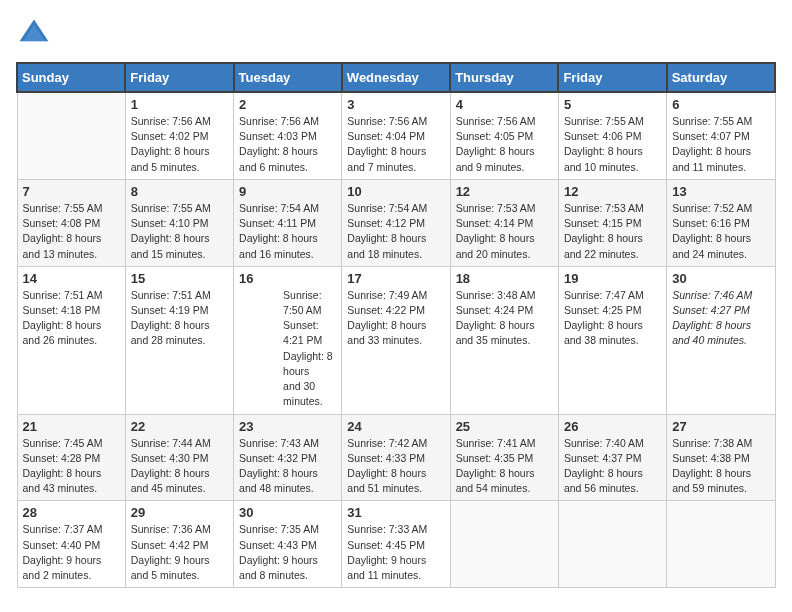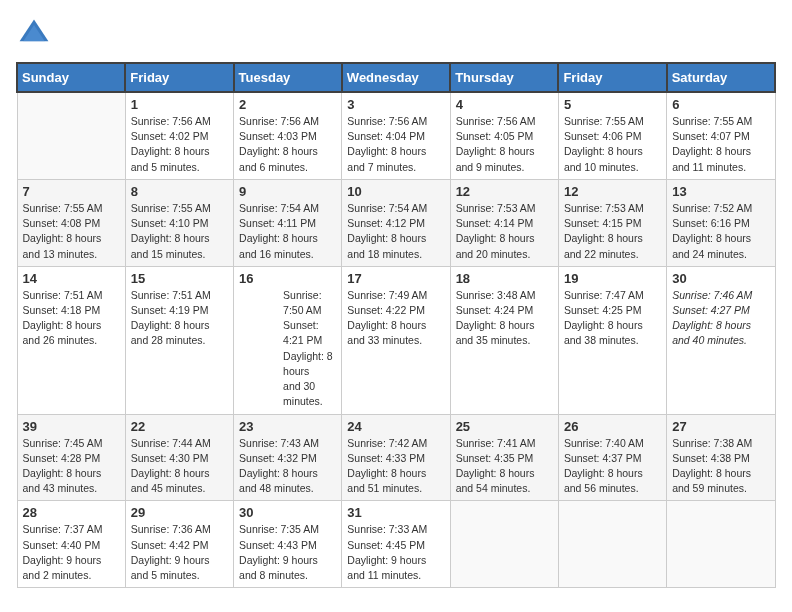--- a/index.html
+++ b/index.html
@@ -270,21 +270,21 @@
         <td>
           <span class="day-number">30</span>
           <div class="day-info" style="white-space: pre-line; font-style: italic;">Sunrise: 7:46 AM
 Sunset: 4:27 PM
 Daylight: 8 hours
 and 40 minutes.</div>
         </td>
       </tr>
       <tr>
         <td>
-          <span class="day-number">39</span>
+          <span class="day-number">21</span>
           <div class="day-info" style="white-space: pre-line;">Sunrise: 7:45 AM
 Sunset: 4:28 PM
 Daylight: 8 hours
 and 43 minutes.</div>
         </td>
         <td>
           <span class="day-number">22</span>
           <div class="day-info" style="white-space: pre-line;">Sunrise: 7:44 AM
 Sunset: 4:30 PM
 Daylight: 8 hours

